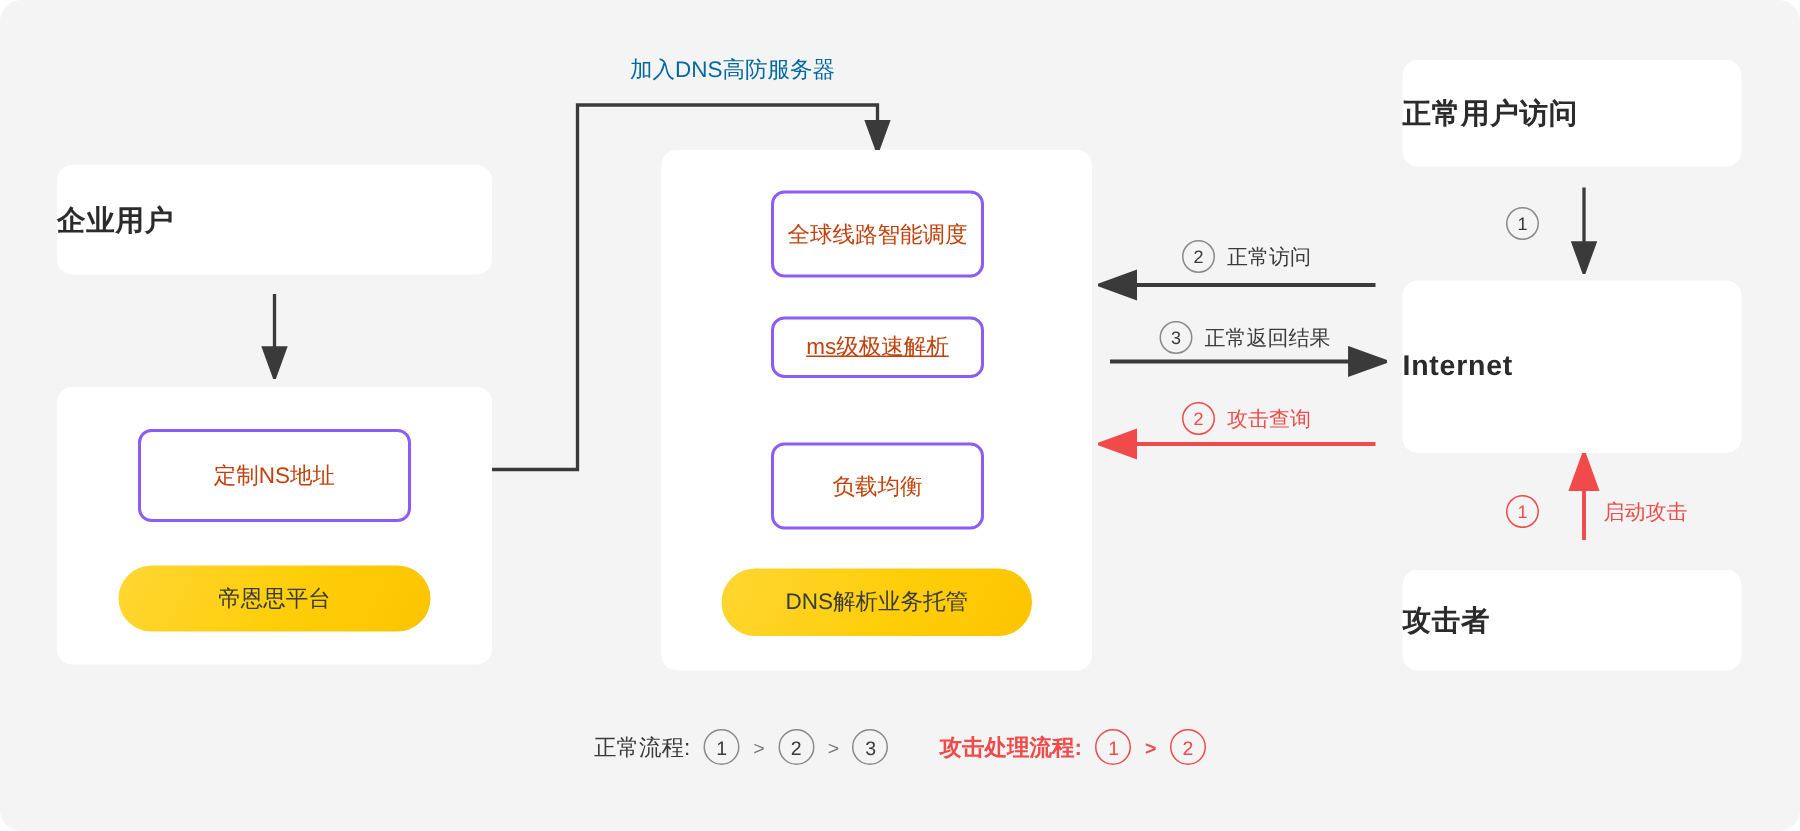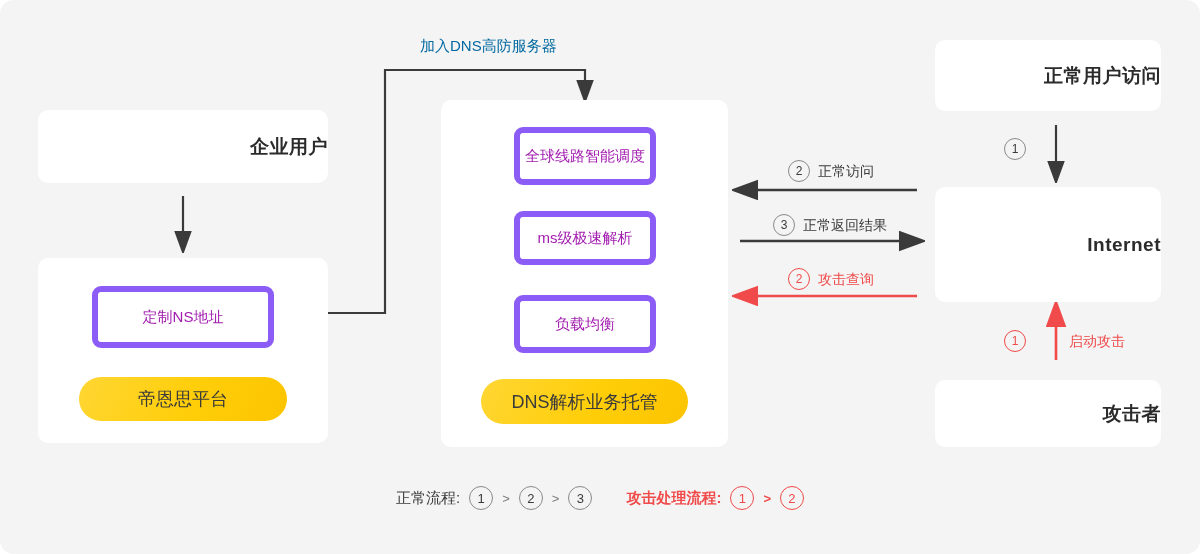--- a/index.html
+++ b/index.html
@@ -24,52 +24,52 @@
     position: absolute;
     background: #ffffff;
     border-radius: 10px;
     box-sizing: border-box;
   }
   .card-title {
     font-size: 19px;
     font-weight: bold;
     color: #2b2b2b;
     letter-spacing: .5px;
-    text-align: right;
+    text-align: left;
     width: 100%;
   }
   .card.centered {
     display: flex;
     align-items: center;
     justify-content: center;
   }
 
   
   .pill {
     position: absolute;
-    border: 6px solid #8b5cf6;
+    border: 2px solid #8b5cf6;
     border-radius: 9px;
     box-sizing: border-box;
     display: flex;
     align-items: center;
     justify-content: center;
     font-size: 15px;
-    color: #a21caf;
+    color: #c2410c;
     background: transparent;
   }
 
   
   .btn-yellow {
     position: absolute;
     border-radius: 999px;
     box-sizing: border-box;
     display: flex;
     align-items: center;
     justify-content: center;
-    font-size: 18px;
+    font-size: 15px;
     color: #3a3a3a;
     background: linear-gradient(115deg, #ffd633 0%, #ffce09 55%, #fcc400 100%);
   }
 
   
   .diagram-label {
     position: absolute;
     font-size: 15px;
     color: #0369a1;
     white-space: nowrap;
@@ -192,21 +192,21 @@
     <div class="card-title">企业用户</div>
   </div>
 
   <div class="card" style="left:38px; top:258px; width:290px; height:185px;">
     <div class="pill" style="left:54px; top:28px; width:182px; height:62px;">定制NS地址</div>
     <div class="btn-yellow" style="left:41px; top:119px; width:208px; height:44px;">帝恩思平台</div>
   </div>
 
   <div class="card" style="left:441px; top:100px; width:287px; height:347px;">
     <div class="pill" style="left:73px; top:27px; width:142px; height:58px;">全球线路智能调度</div>
-    <div class="pill" style="left:73px; top:111px; width:142px; height:54px;">ms级极速解析</div>
+    <div class="pill" style="left:73px; top:111px; width:142px; height:41px;text-decoration:underline;">ms级极速解析</div>
     <div class="pill" style="left:73px; top:195px; width:142px; height:58px;">负载均衡</div>
     <div class="btn-yellow" style="left:40px; top:279px; width:207px; height:45px;">DNS解析业务托管</div>
   </div>
 
   <div class="badge" style="left:788px; top:160px;">2</div>
   <div class="arrow-label" style="left:818px; top:163px;">正常访问</div>
 
   <div class="badge" style="left:773px; top:214px;">3</div>
   <div class="arrow-label" style="left:803px; top:217px;">正常返回结果</div>
 

